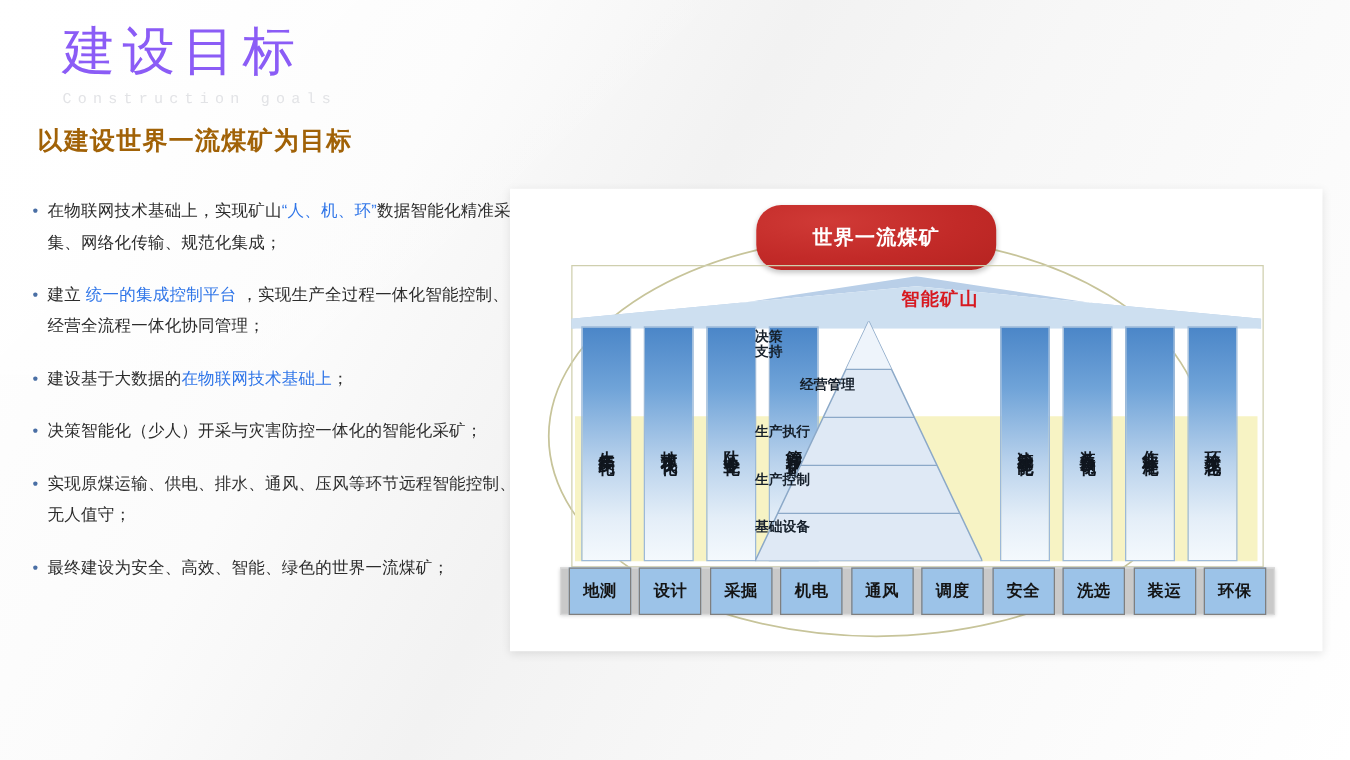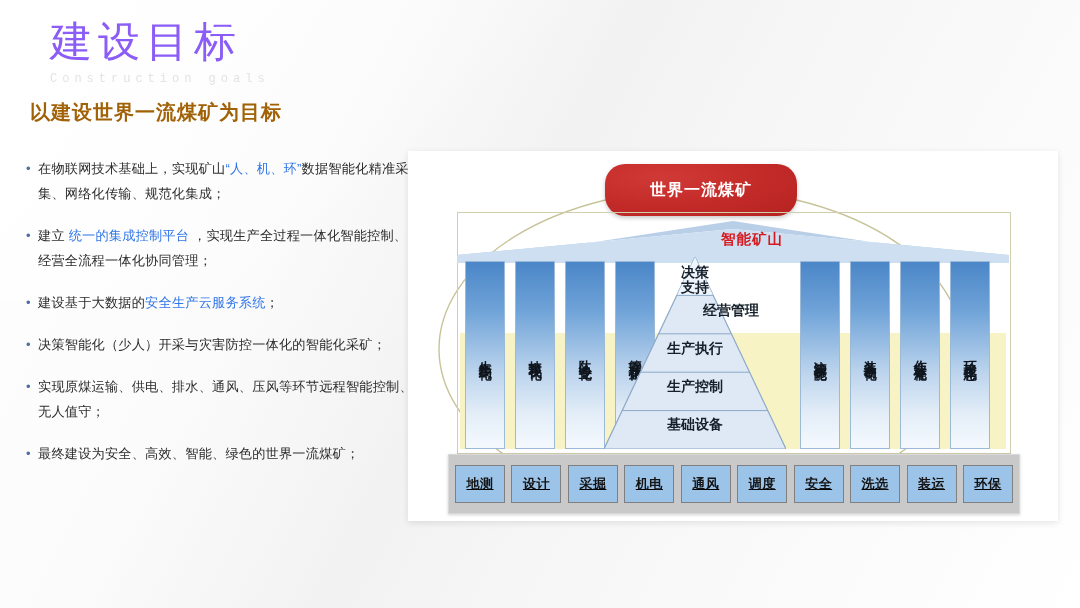--- a/index.html
+++ b/index.html
@@ -101,32 +101,32 @@
     border:1px solid #9cb9d8;
     writing-mode:vertical-rl;text-orientation:upright;
     display:flex;align-items:center;justify-content:center;
     font-size:13px;font-weight:bold;color:#10161e;letter-spacing:2px;
     line-height:1.05;
     box-sizing:border-box;
   }
   
   .pyramid{position:absolute;left:196px;top:106px;width:182px;height:192px;}
   .pyr-row{
-    position:absolute;left:0;width:182px;text-align:center;
-    font-size:14px;font-weight:bold;color:#16202b;
+    position:absolute;left:0;width:182px;
+    font-size:11px;font-weight:bold;color:#16202b;
     line-height:1.08;
   }
 
   
   .tagbar{
-    position:absolute;left:40px;top:303px;width:572px;height:60px;
+    position:absolute;left:40px;top:303px;width:572px;height:38px;
     background:#c9c9c9;border:1px solid #d9d9d9;
     box-shadow:0 1px 3px rgba(0,0,0,.18);
     display:flex;align-items:center;justify-content:space-between;
-    padding:0 6px;box-sizing:border-box;text-decoration:underline;
+    padding:0 6px;box-sizing:border-box;
   }
   .tag{
     width:50px;height:38px;background:#9cc3e8;border:1px solid #7f7f7f;
     display:flex;align-items:center;justify-content:center;
     font-size:13px;font-weight:bold;color:#141414;letter-spacing:.5px;
     box-sizing:border-box;
   }
 </style>
 </head>
 <body>
@@ -147,21 +147,21 @@
     <div class="bullet">
       <div class="bullet-dot">•</div>
       <div class="bullet-text"><span>在物联网技术基础上，实现矿山</span><span class="hl">“人、机、环”</span><span>数据智能化精准采集、网络化传输、规范化集成；</span></div>
     </div>
     <div class="bullet">
       <div class="bullet-dot">•</div>
       <div class="bullet-text"><span>建立 </span><span class="hl">统一的集成控制平台</span><span> ，实现生产全过程一体化智能控制、经营全流程一体化协同管理；</span></div>
     </div>
     <div class="bullet">
       <div class="bullet-dot">•</div>
-      <div class="bullet-text"><span>建设基于大数据的</span><span class="hl">安全生产云服务系统</span><span>；</span></div>
+      <div class="bullet-text"><span>建设基于大数据的</span><span class="hl">在物联网技术基础上</span><span>；</span></div>
     </div>
     <div class="bullet">
       <div class="bullet-dot">•</div>
       <div class="bullet-text"><span>决策智能化（少人）开采与灾害防控一体化的智能化采矿；</span></div>
     </div>
     <div class="bullet">
       <div class="bullet-dot">•</div>
       <div class="bullet-text"><span>实现原煤运输、供电、排水、通风、压风等环节远程智能控制、无人值守；</span></div>
     </div>
     <div class="bullet">

